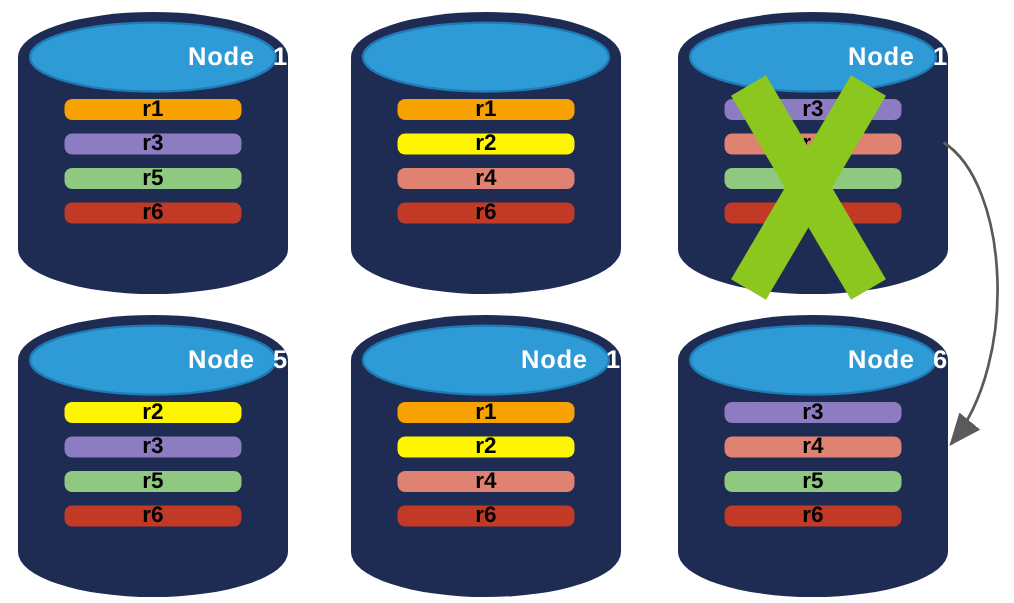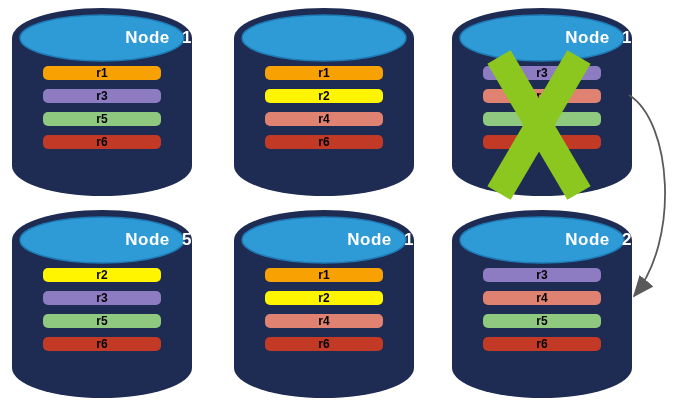--- a/index.html
+++ b/index.html
@@ -19,21 +19,21 @@
     letter-spacing:0.5px;word-spacing:7px;
     color:#ffffff;
   }
   .bars{position:absolute;left:31px;top:58px;width:118px;}
   .bar{
     height:14px;margin-bottom:9px;
     border-radius:5px;
     display:flex;align-items:center;justify-content:center;
   }
   .bar span{
-    font-size:12px;font-weight:700;color:#000000;line-height:14px;
+    font-size:15px;font-weight:700;color:#000000;line-height:14px;
   }
   .xmark{position:absolute;left:33px;top:42px;}
   #arrow-layer{position:absolute;left:0;top:0;pointer-events:none;}
 </style>
 </head>
 <body>
 
 <div id="canvas">
   <div id="nodes-root">
       <div class="node" style="left: 12px; top: 8px;">
@@ -148,21 +148,21 @@
             <span style="color: rgb(0, 0, 0);">r6</span>
           </div>
         </div>
   </div>
       <div class="node" style="left: 452px; top: 210px;">
     <svg class="cyl" width="180" height="188" viewBox="0 0 180 188">
       <path class="cyl-body" d="M0,30 L0,158 A90,30 0 0 0 180,158 L180,30 Z" fill="#1E2B52"></path>
       <ellipse class="cyl-cap" cx="90" cy="30" rx="90" ry="30" fill="#1E2B52"></ellipse>
       <ellipse class="cyl-top" cx="90" cy="30" rx="82" ry="23" stroke-width="1.5" fill="#2E9BD6" stroke="#1E7BB5"></ellipse>
     </svg>
-    <div class="node-title" style="color: rgb(255, 255, 255);">Node 2</div>
+    <div class="node-title" style="color: rgb(255, 255, 255);">Node 6</div>
     <div class="bars">
           <div class="bar" style="background: rgb(142, 124, 195);">
             <span style="color: rgb(0, 0, 0);">r3</span>
           </div>
           <div class="bar" style="background: rgb(223, 130, 114);">
             <span style="color: rgb(0, 0, 0);">r4</span>
           </div>
           <div class="bar" style="background: rgb(143, 201, 127);">
             <span style="color: rgb(0, 0, 0);">r5</span>
           </div>

